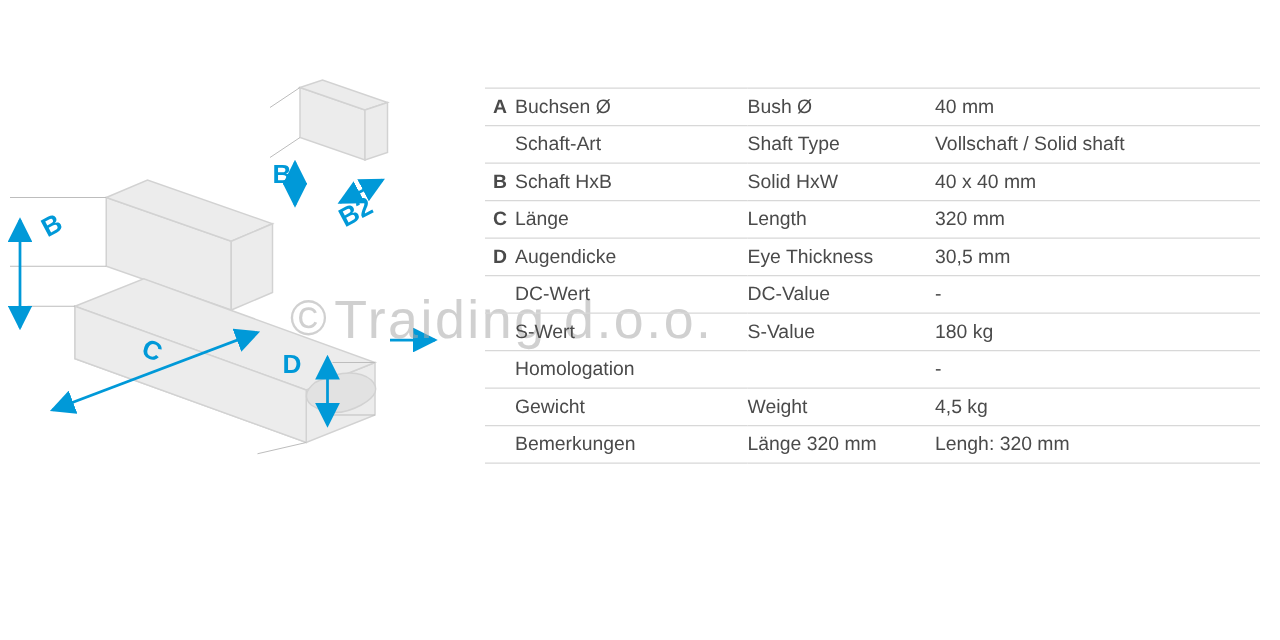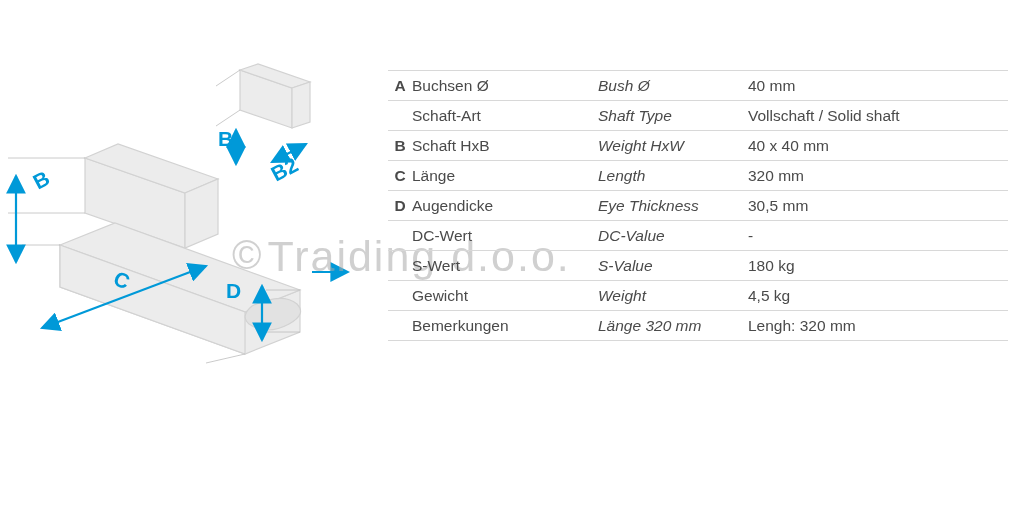--- a/index.html
+++ b/index.html
@@ -66,21 +66,20 @@
     font-weight: bold;
     font-size: 14.5px;
   }
   td.col-de {
     width: 186px;
     padding-left: 8px;
   }
   td.col-en {
     width: 150px;
     color: #f5c015;
-    font-style: italic;
   }
   td.col-val {
     width: 260px;
   }
 
   
   #watermark {
     position: absolute;
     left: 232px;
     top: 232px;
@@ -185,21 +184,21 @@
       </tr>
       <tr>
         <td class="col-key"></td>
         <td class="col-de">Schaft-Art</td>
         <td class="col-en">Shaft Type</td>
         <td class="col-val">Vollschaft / Solid shaft</td>
       </tr>
       <tr>
         <td class="col-key">B</td>
         <td class="col-de">Schaft HxB</td>
-        <td class="col-en">Weight HxW</td>
+        <td class="col-en">Solid HxW</td>
         <td class="col-val">40 x 40 mm</td>
       </tr>
       <tr>
         <td class="col-key">C</td>
         <td class="col-de">Länge</td>
         <td class="col-en">Length</td>
         <td class="col-val">320 mm</td>
       </tr>
       <tr>
         <td class="col-key">D</td>
@@ -214,20 +213,26 @@
         <td class="col-val">-</td>
       </tr>
       <tr>
         <td class="col-key"></td>
         <td class="col-de">S-Wert</td>
         <td class="col-en">S-Value</td>
         <td class="col-val">180 kg</td>
       </tr>
       <tr>
         <td class="col-key"></td>
+        <td class="col-de">Homologation</td>
+        <td class="col-en"></td>
+        <td class="col-val">-</td>
+      </tr>
+      <tr>
+        <td class="col-key"></td>
         <td class="col-de">Gewicht</td>
         <td class="col-en">Weight</td>
         <td class="col-val">4,5 kg</td>
       </tr>
       <tr>
         <td class="col-key"></td>
         <td class="col-de">Bemerkungen</td>
         <td class="col-en">Länge 320 mm</td>
         <td class="col-val">Lengh: 320 mm</td>
       </tr>

